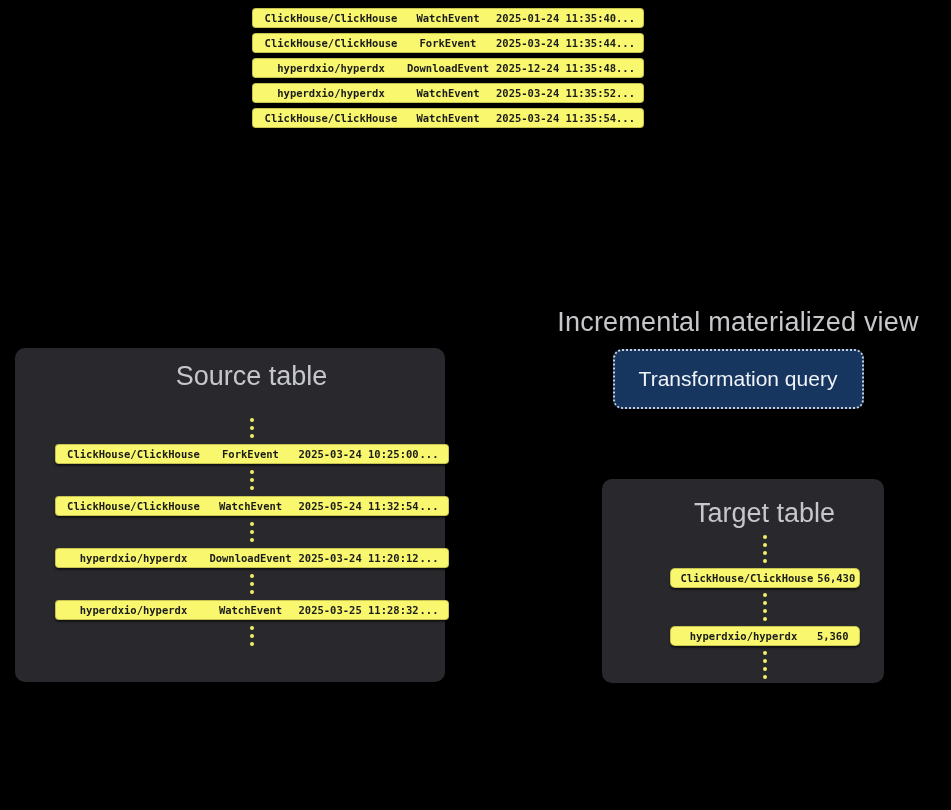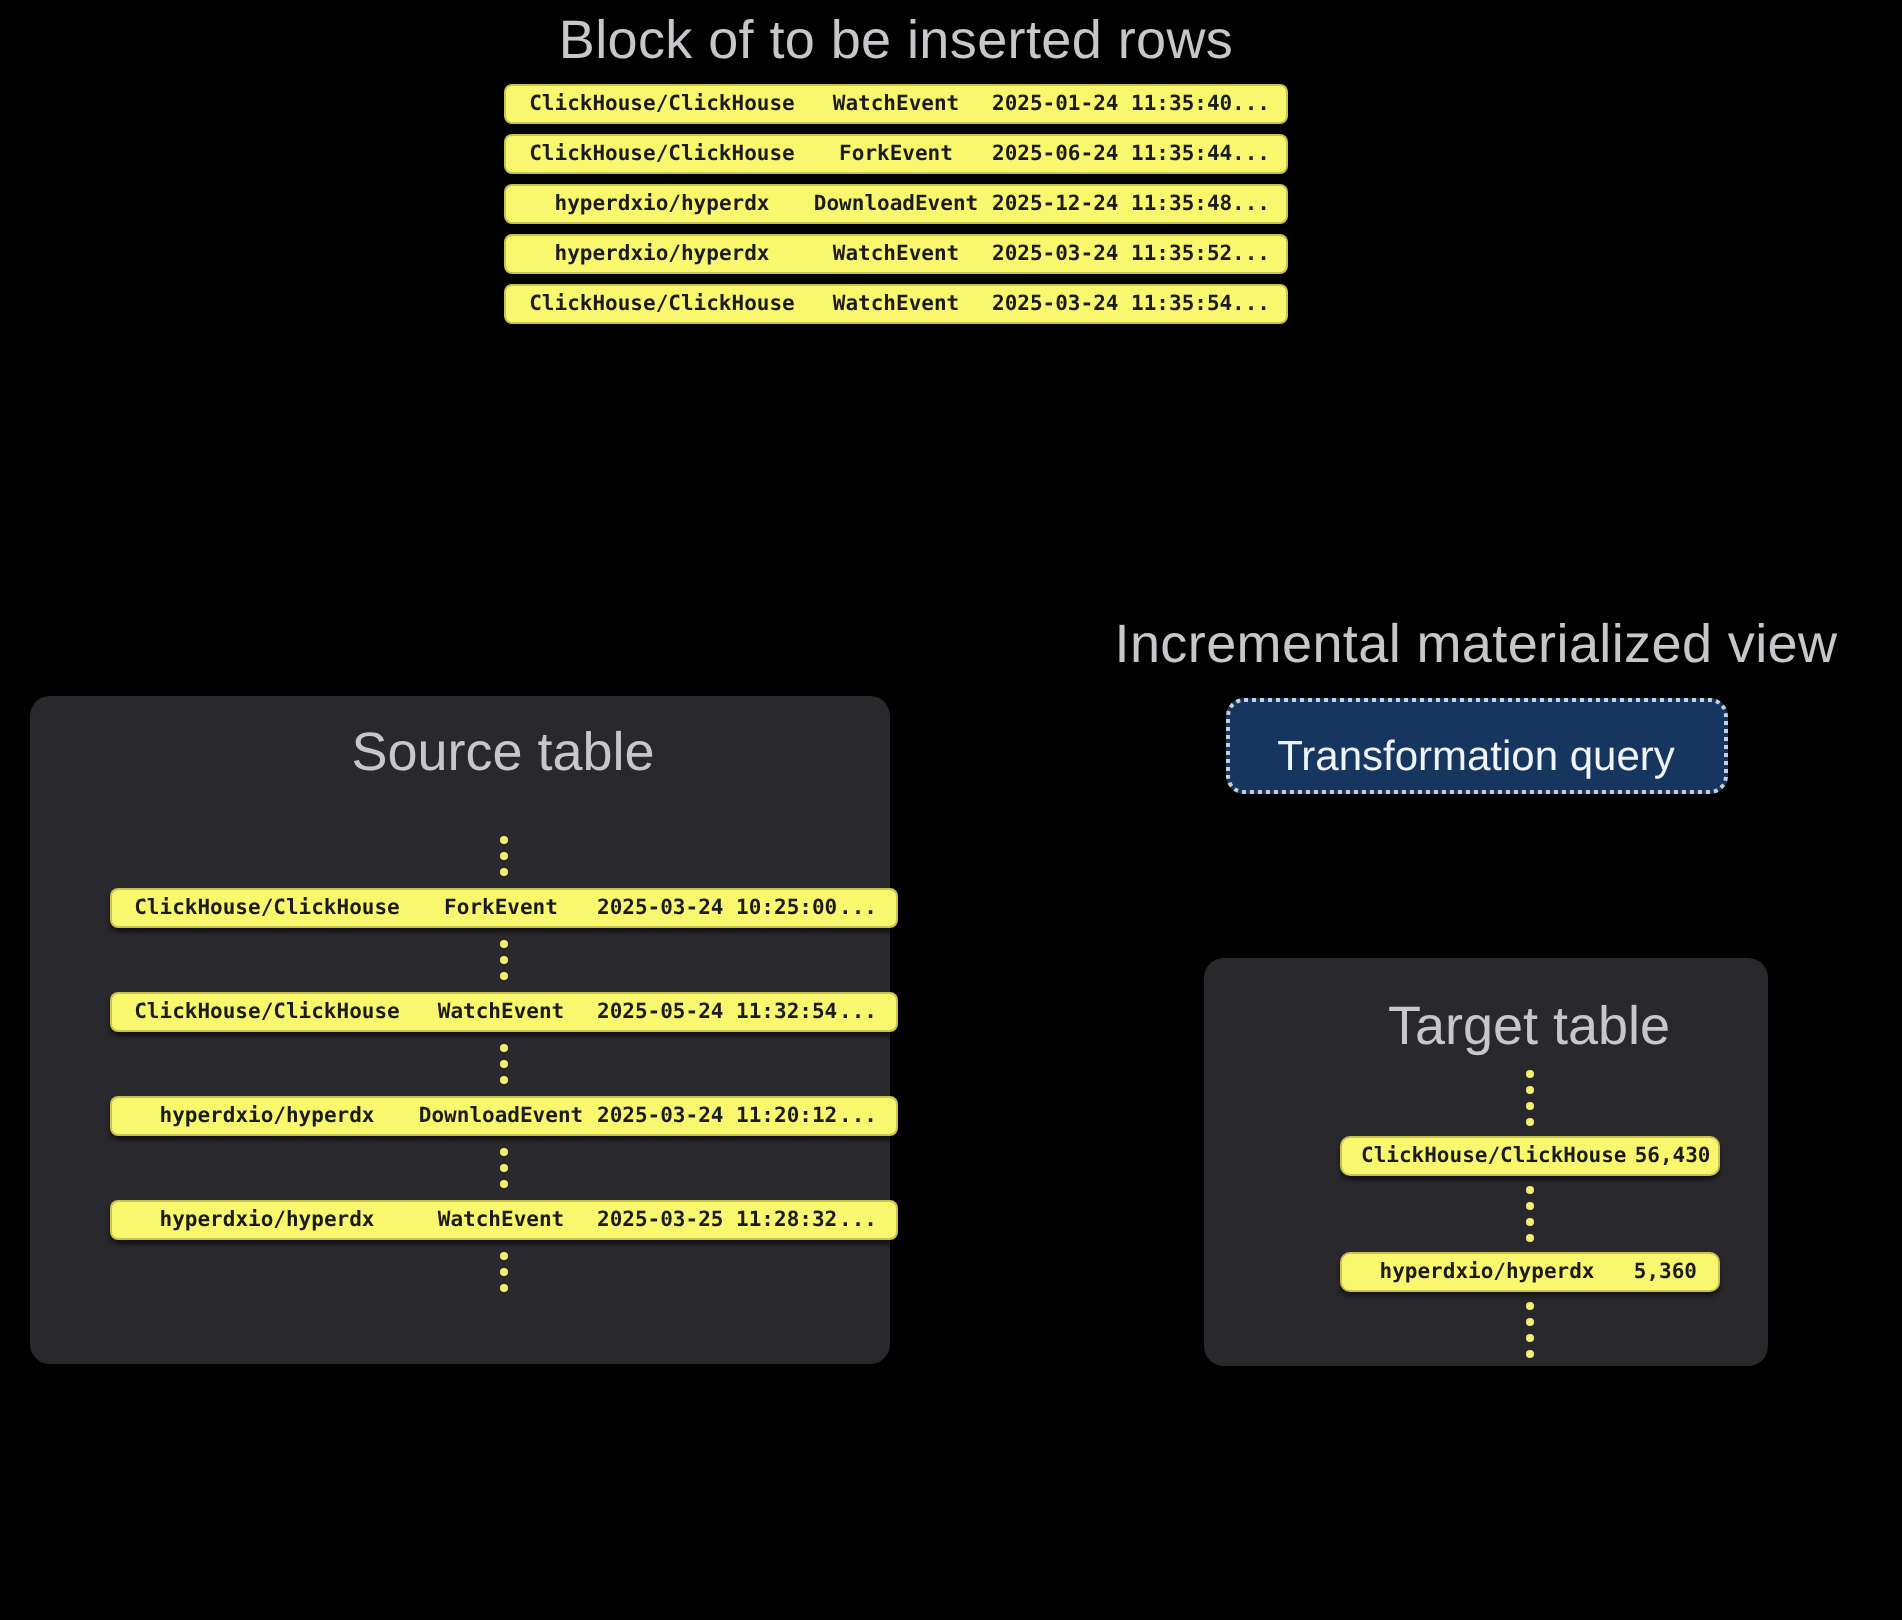--- a/index.html
+++ b/index.html
@@ -45,21 +45,21 @@
     font-weight:700;font-size:10.5px;color:var(--row-text);
     white-space:nowrap;
   }
   .data-row .cell{text-align:center;overflow:visible;}
   .data-row .cell.more{text-align:right;}
 
   
   .mv-section{position:absolute;left:523px;top:305px;width:430px;text-align:center;}
   .mv-button{
     display:inline-block;margin-top:10px;
-    width:251px;height:48px;
+    width:251px;height:60px;
     background:var(--button-bg);
     border:2px dotted var(--button-border);
     border-radius:9px;
     color:var(--button-text);
     font-family:"Liberation Sans", sans-serif;
     font-size:21px;line-height:56px;
     text-align:center;cursor:pointer;
   }
 
   
@@ -99,32 +99,31 @@
   
   .dots{display:flex;flex-direction:column;align-items:center;gap:4px;}
   .dots i{display:block;width:4px;height:4px;border-radius:50%;background:var(--dot-yellow);}
 </style>
 </head>
 <body>
 
 <div class="stage">
 
   <section class="insert-block">
-    <div class="big-title">Block of to be inserted rows</div>
     <div class="insert-rows">
       <div class="data-row">
         <span class="cell repo">ClickHouse/ClickHouse</span>
         <span class="cell event">WatchEvent</span>
         <span class="cell ts">2025-01-24 11:35:40</span>
         <span class="cell more">...</span>
       </div>
       <div class="data-row">
         <span class="cell repo">ClickHouse/ClickHouse</span>
         <span class="cell event">ForkEvent</span>
-        <span class="cell ts">2025-06-24 11:35:44</span>
+        <span class="cell ts">2025-03-24 11:35:44</span>
         <span class="cell more">...</span>
       </div>
       <div class="data-row">
         <span class="cell repo">hyperdxio/hyperdx</span>
         <span class="cell event">DownloadEvent</span>
         <span class="cell ts">2025-12-24 11:35:48</span>
         <span class="cell more">...</span>
       </div>
       <div class="data-row">
         <span class="cell repo">hyperdxio/hyperdx</span>

